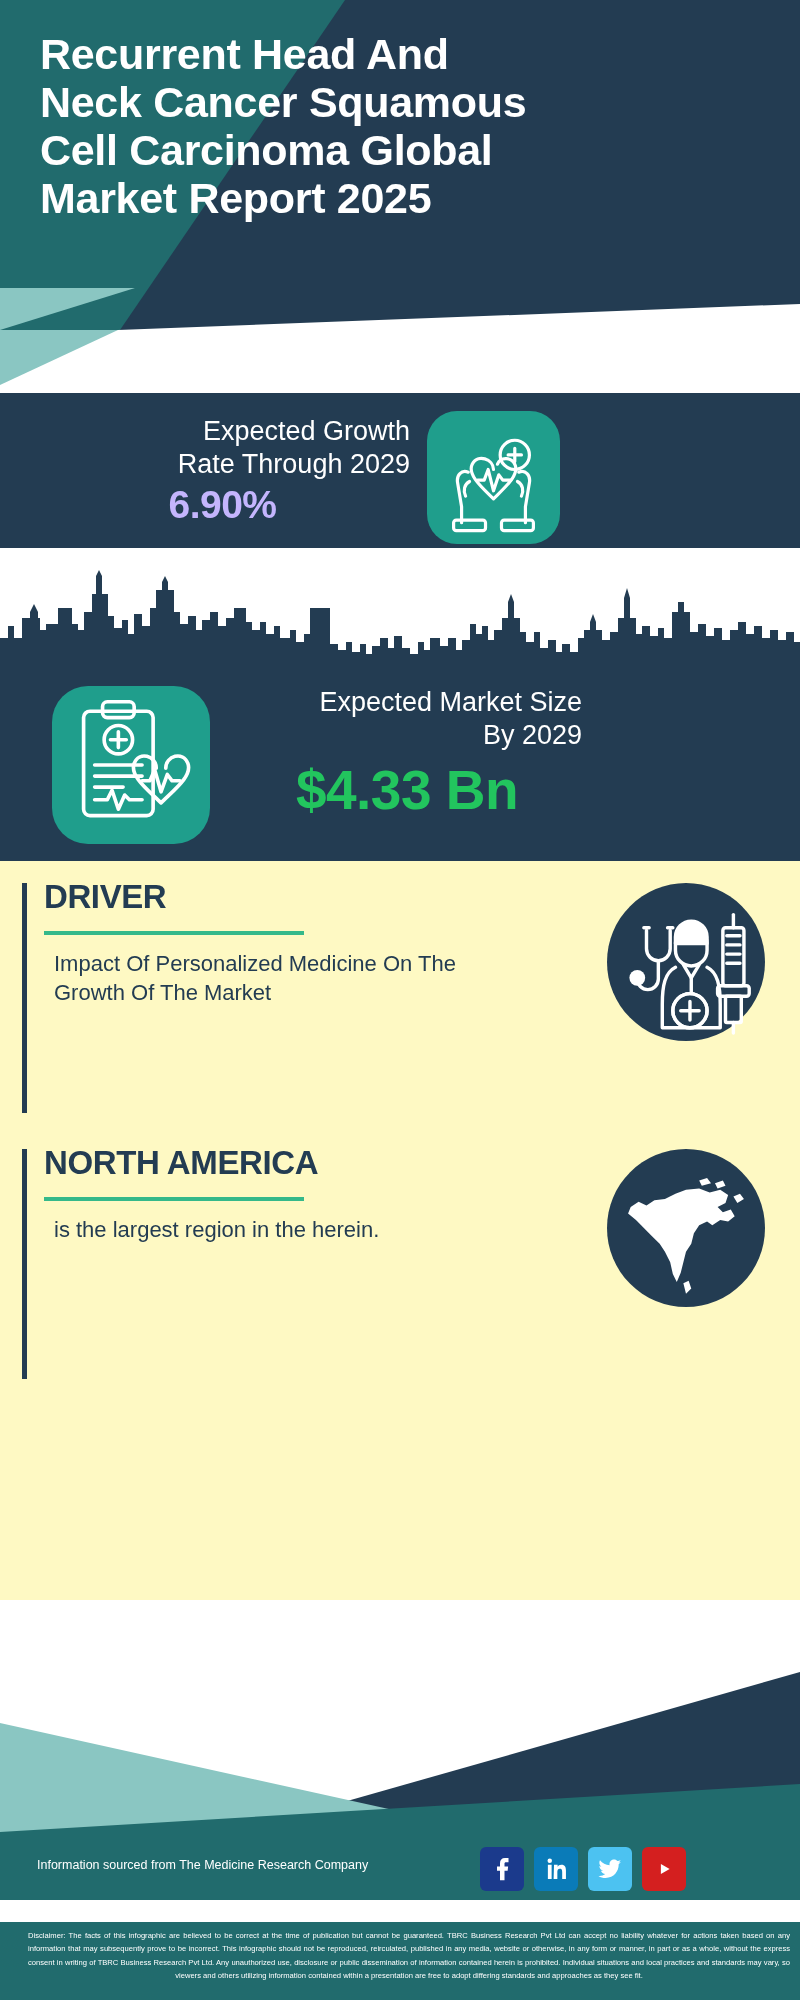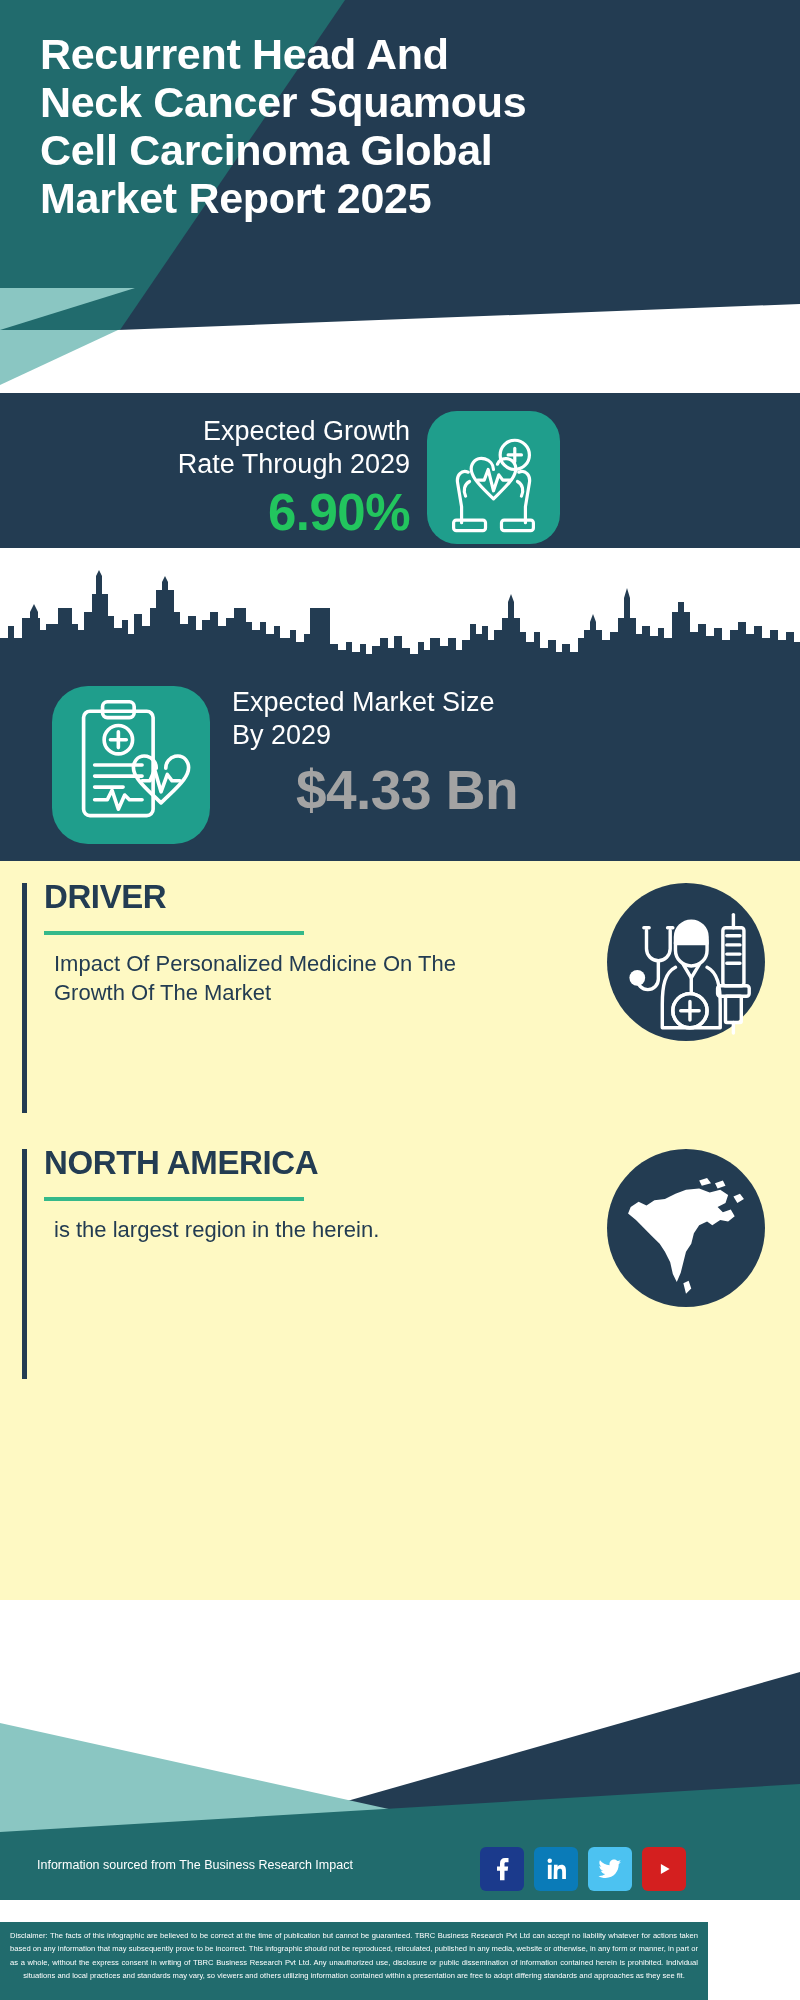--- a/index.html
+++ b/index.html
@@ -56,46 +56,46 @@
     position:absolute;left:0;top:393px;width:800px;height:155px;
     background:#233c52;
   }
   .growth-label{
     position:absolute;left:35px;top:22px;width:375px;
     text-align:right;color:#ffffff;font-size:27px;line-height:1.22;
     white-space:pre-line;
   }
   .growth-value{
     position:absolute;left:35px;top:90px;width:375px;
-    text-align:right;color:#22c55e;font-size:51px;font-weight:bold;
+    text-align:center;color:#c4b5fd;font-size:39px;font-weight:bold;
     letter-spacing:-0.5px;
   }
   .growth-icon{
     position:absolute;left:427px;top:18px;width:133px;height:133px;
     background:#1f9e8c;border-radius:30px;
   }
 
   
   .skyband{position:absolute;left:0;top:548px;width:800px;height:120px;background:#ffffff;}
   .skyband svg{position:absolute;left:0;bottom:0;width:800px;height:100px;display:block;}
 
   
   .market{position:absolute;left:0;top:668px;width:800px;height:193px;background:#233c52;}
   .market-icon{
     position:absolute;left:52px;top:18px;width:158px;height:158px;
     background:#1f9e8c;border-radius:36px;
   }
   .market-label{
     position:absolute;left:232px;top:18px;width:350px;
-    text-align:left;color:#ffffff;font-size:27px;line-height:1.22;
+    text-align:right;color:#ffffff;font-size:27px;line-height:1.22;
     white-space:pre-line;
   }
   .market-value{
     position:absolute;left:232px;top:90px;width:350px;
-    text-align:center;color:#a3a3a3;font-size:55px;font-weight:bold;
+    text-align:center;color:#22c55e;font-size:55px;font-weight:bold;
     letter-spacing:-0.5px;
   }
 
   
   .cards{position:absolute;left:0;top:861px;width:800px;height:739px;background:#fef9c3;}
   .card{position:absolute;left:22px;width:756px;}
   .card-bar{position:absolute;left:0;top:0;width:5px;background:#233c52;}
   .card-head{
     position:absolute;left:22px;top:-5px;
     color:#233c52;font-size:33px;font-weight:bold;letter-spacing:-0.4px;
@@ -126,25 +126,25 @@
   }
   .footer-text{
     position:absolute;left:37px;top:1855px;width:400px;z-index:6;
     color:#ffffff;font-size:12.5px;line-height:1.65;
   }
   .social{position:absolute;left:480px;top:1847px;z-index:6;display:flex;gap:10px;}
   .sicon{width:44px;height:44px;border-radius:6px;display:flex;align-items:center;justify-content:center;}
 
   
   .disclaimer{
-    position:absolute;left:0;top:1920px;width:708px;height:80px;
+    position:absolute;left:0;top:1920px;width:800px;height:80px;
     background:#216b6d;
     border-top:2px solid #ffffff;
     box-sizing:border-box;
-    padding:7px 10px 0 10px;
+    padding:7px 10px 0 28px;
   }
   .disclaimer p{
     margin:0;color:#ffffff;font-size:7.6px;line-height:1.75;text-align:justify;
     text-align-last:center;
   }
 </style>
 </head>
 <body>
 
 <div class="page">
@@ -256,21 +256,21 @@
 
   </div>
 
   <div class="botdecor">
     <div class="bd-navy"></div>
     <div class="bd-light"></div>
     <div class="bd-teal"></div>
   </div>
 
   <div class="footer-text">
-    <div>Information sourced from The Business Research Impact</div>
+    <div>Information sourced from The Medicine Research Company</div>
   </div>
 
   <div class="social">
     <div class="sicon" style="background:#1b3a8c;">
       <svg viewBox="0 0 24 24" width="30" height="30">
           <path fill="#ffffff" d="M15.2 6.6h2V3.2h-2.8c-2.6 0-4 1.6-4 4.1V10H8v3.4h2.4V21h3.6v-7.6h2.5l.4-3.4h-2.9V7.8c0-.8.3-1.2 1.2-1.2z"></path>
         </svg>
     </div>
     <div class="sicon" style="background:#0a7bb8;">
       <svg viewBox="0 0 24 24" width="30" height="30">

